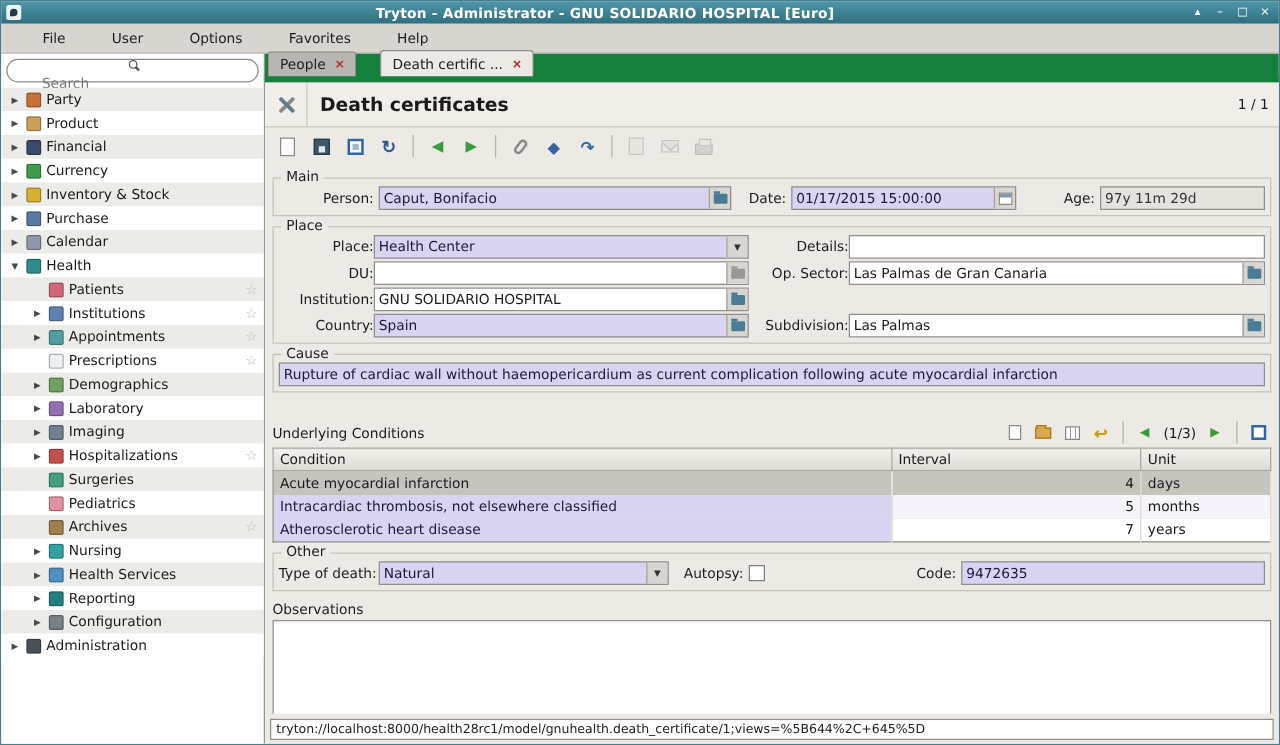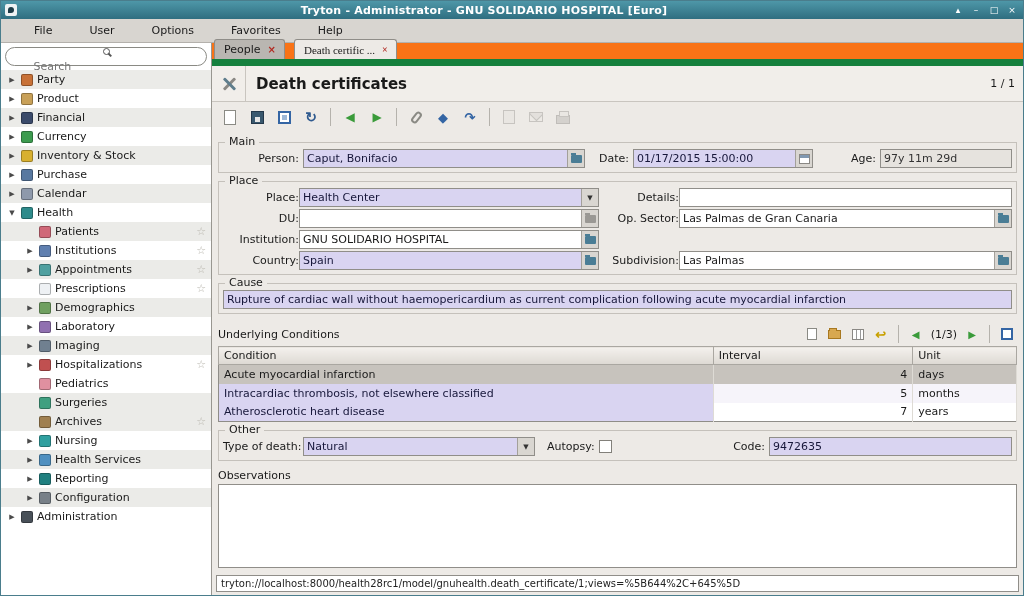--- a/index.html
+++ b/index.html
@@ -32,23 +32,23 @@
   .tree-row.level0 { padding-left:6px; }
   .tree-row.level1 { padding-left:24px; }
   .expander { width:10px; flex:0 0 10px; font-size:7px; color:#4a4a4a; text-align:center; }
   .tree-icon { width:12px; height:12px; flex:0 0 12px; border-radius:2px; border:1px solid rgba(0,0,0,.28); }
   .tree-label { white-space:nowrap; }
   .star { margin-left:auto; color:#bcbab2; font-size:11px; line-height:1; }
 
   
   .main { flex:1; display:flex; flex-direction:column; min-width:0; background:#edeae6; }
 
-  .tabbar { height:23px; flex:0 0 23px; background:#f97316; display:flex; align-items:flex-end; padding:2px 2px 0 2px; gap:9px; border-bottom:7px solid #15803d; }
+  .tabbar { height:23px; flex:0 0 23px; background:#15803d; display:flex; align-items:flex-end; padding:2px 2px 0 2px; gap:19px; border-bottom:5px solid #15803d; }
   .tab { display:flex; align-items:center; gap:7px; padding:3px 8px 3px 9px; background:#b9b6b1; border:1px solid #8f8d88; border-bottom:none; border-radius:3px 3px 0 0; }
-  .tab.active { background:#edeae6; padding-top:4px;font-family:Liberation Serif, serif; }
+  .tab.active { background:#edeae6; padding-top:4px; }
   .tab-close { color:#b22a22; font-weight:bold; font-size:10px; line-height:1; }
 
   .viewheader { height:36px; flex:0 0 36px; background:#f1eeea; border-bottom:1px solid #c9c5bf; display:flex; align-items:center; }
   .vh-icon { width:34px; align-self:stretch; display:flex; align-items:center; justify-content:center; border-right:1px solid #c9c5bf; }
   .vh-icon i { position:relative; width:16px; height:16px; display:block; }
   .vh-icon i::before,.vh-icon i::after { content:""; position:absolute; left:7px; top:0; width:3px; height:16px; border-radius:1px; }
   .vh-icon i::before { transform:rotate(45deg); background:#8a8884; }
   .vh-icon i::after { transform:rotate(-45deg); background:#5f7d8c; }
   .vh-title { font-size:15px; font-weight:bold; margin-left:10px; }
   .vh-pager { margin-left:auto; padding-right:8px; }
@@ -92,21 +92,21 @@
   .fbtn.dd::before { content:"▼"; font-size:7px; color:#333; }
   .mini-folder { width:11px; height:8px; background:#4a7d95; border-radius:1px; position:relative; display:block; }
   .mini-folder::before { content:""; position:absolute; top:-2px; left:0; width:5px; height:2px; background:#4a7d95; }
   .mini-folder.gray { background:#9a9894; } .mini-folder.gray::before { background:#9a9894; }
   .mini-cal { width:11px; height:10px; background:#fff; border:1px solid #8a8884; position:relative; display:block; }
   .mini-cal::before { content:""; position:absolute; top:0; left:0; right:0; height:3px; background:#8098b0; }
   .place-grid { display:grid; grid-template-columns:76px 300px 80px 1fr; gap:2px 0; align-items:center; }
   .checkbox { width:13px; height:13px; background:#fff; border:1px solid #82807a; flex:0 0 13px; }
 
   
-  .usec { margin-top:8px; }
+  .usec { margin-top:20px; }
   .uhead { display:flex; align-items:center; height:24px; gap:3px; }
   .uhead .utitle { margin-right:auto; }
   .ubtn { width:20px; height:20px; border:0; background:transparent; display:flex; align-items:center; justify-content:center; border-radius:2px; }
   .u-pager { padding:0 2px; }
   .new-row-icon { width:10px; height:12px; background:#fff; border:1px solid #8a8a84; }
   .open-folder-icon { width:13px; height:9px; background:#d8a850; border:1px solid #a87820; position:relative; }
   .open-folder-icon::before { content:""; position:absolute; top:-3px; left:0; width:6px; height:2px; background:#d8a850; border:1px solid #a87820; border-bottom:none; }
   .grid-icon { width:12px; height:11px; background:#fff; border:1px solid #8a8884;
     background-image:linear-gradient(to right,transparent 3px,#999 3px,#999 4px,transparent 4px),linear-gradient(to right,transparent 7px,#999 7px,#999 8px,transparent 8px); }
   .undo-arrow-icon::before { content:"↩"; color:#c8a000; font-weight:bold; font-size:13px; }
@@ -236,29 +236,29 @@
             <span class="expander">▶</span>
             <span class="tree-icon" style="background: rgb(112, 128, 144);"></span>
             <span class="tree-label">Imaging</span>
           </div>
           <div class="tree-row level1 even">
             <span class="expander">▶</span>
             <span class="tree-icon" style="background: rgb(192, 80, 80);"></span>
             <span class="tree-label">Hospitalizations</span>
             <span class="star">☆</span>
           </div>
+          <div class="tree-row level1 odd">
+            <span class="expander"></span>
+            <span class="tree-icon" style="background: rgb(64, 160, 128);"></span>
+            <span class="tree-label">Surgeries</span>
+          </div>
           <div class="tree-row level1 even">
             <span class="expander"></span>
             <span class="tree-icon" style="background: rgb(224, 144, 160);"></span>
             <span class="tree-label">Pediatrics</span>
-          </div>
-          <div class="tree-row level1 odd">
-            <span class="expander"></span>
-            <span class="tree-icon" style="background: rgb(64, 160, 128);"></span>
-            <span class="tree-label">Surgeries</span>
           </div>
           <div class="tree-row level1 odd">
             <span class="expander"></span>
             <span class="tree-icon" style="background: rgb(160, 128, 80);"></span>
             <span class="tree-label">Archives</span>
             <span class="star">☆</span>
           </div>
           <div class="tree-row level1 even">
             <span class="expander">▶</span>
             <span class="tree-icon" style="background: rgb(48, 160, 160);"></span>

